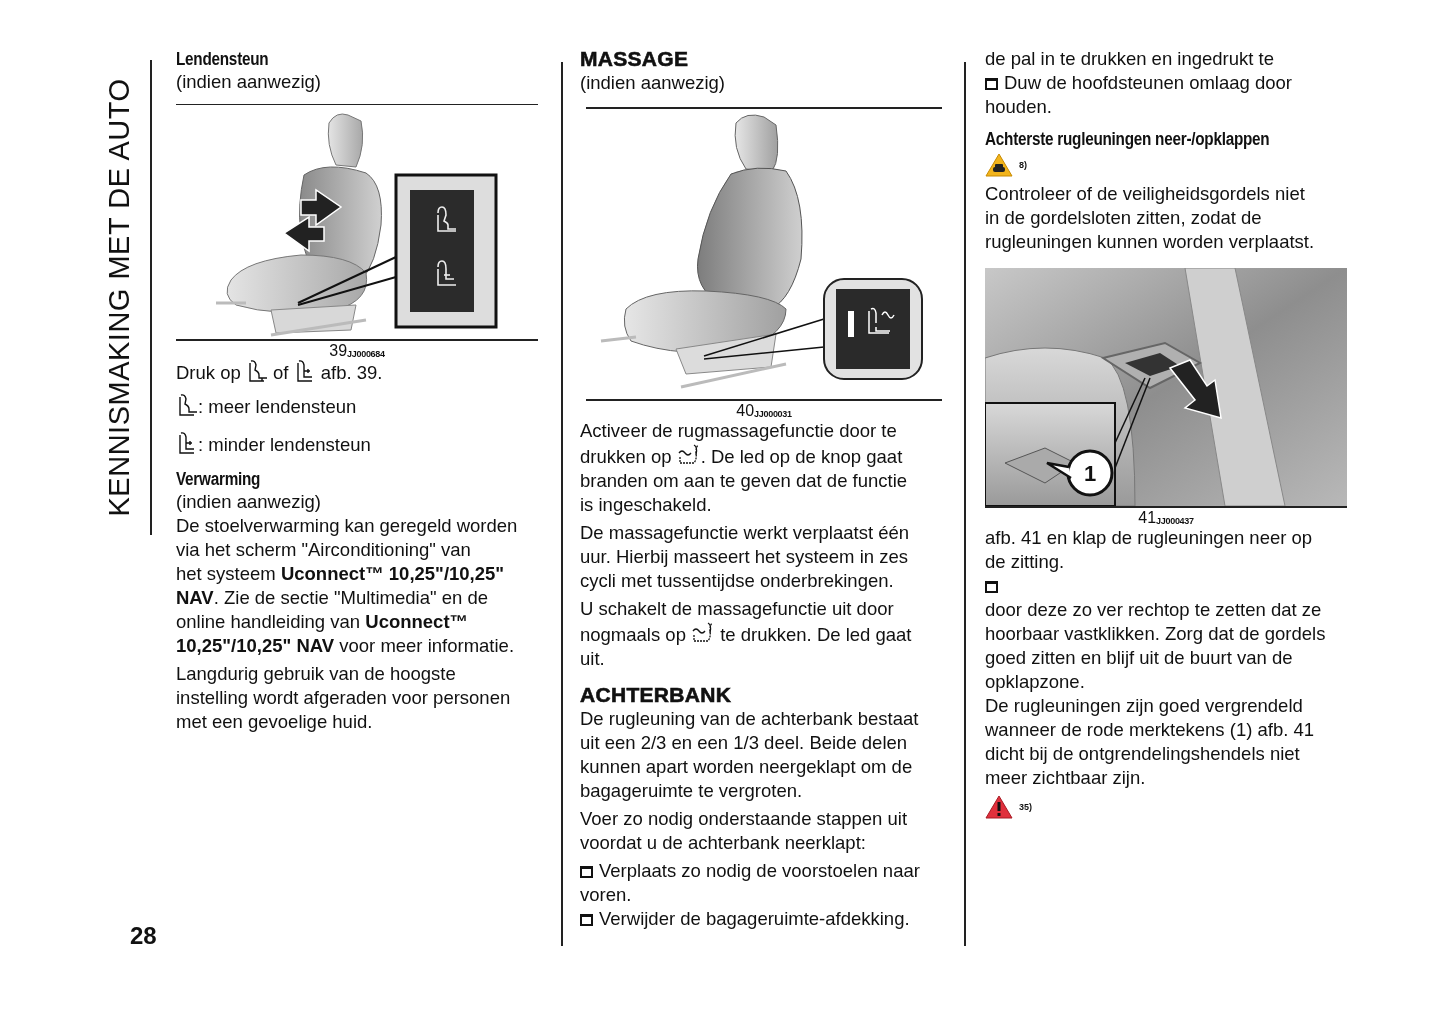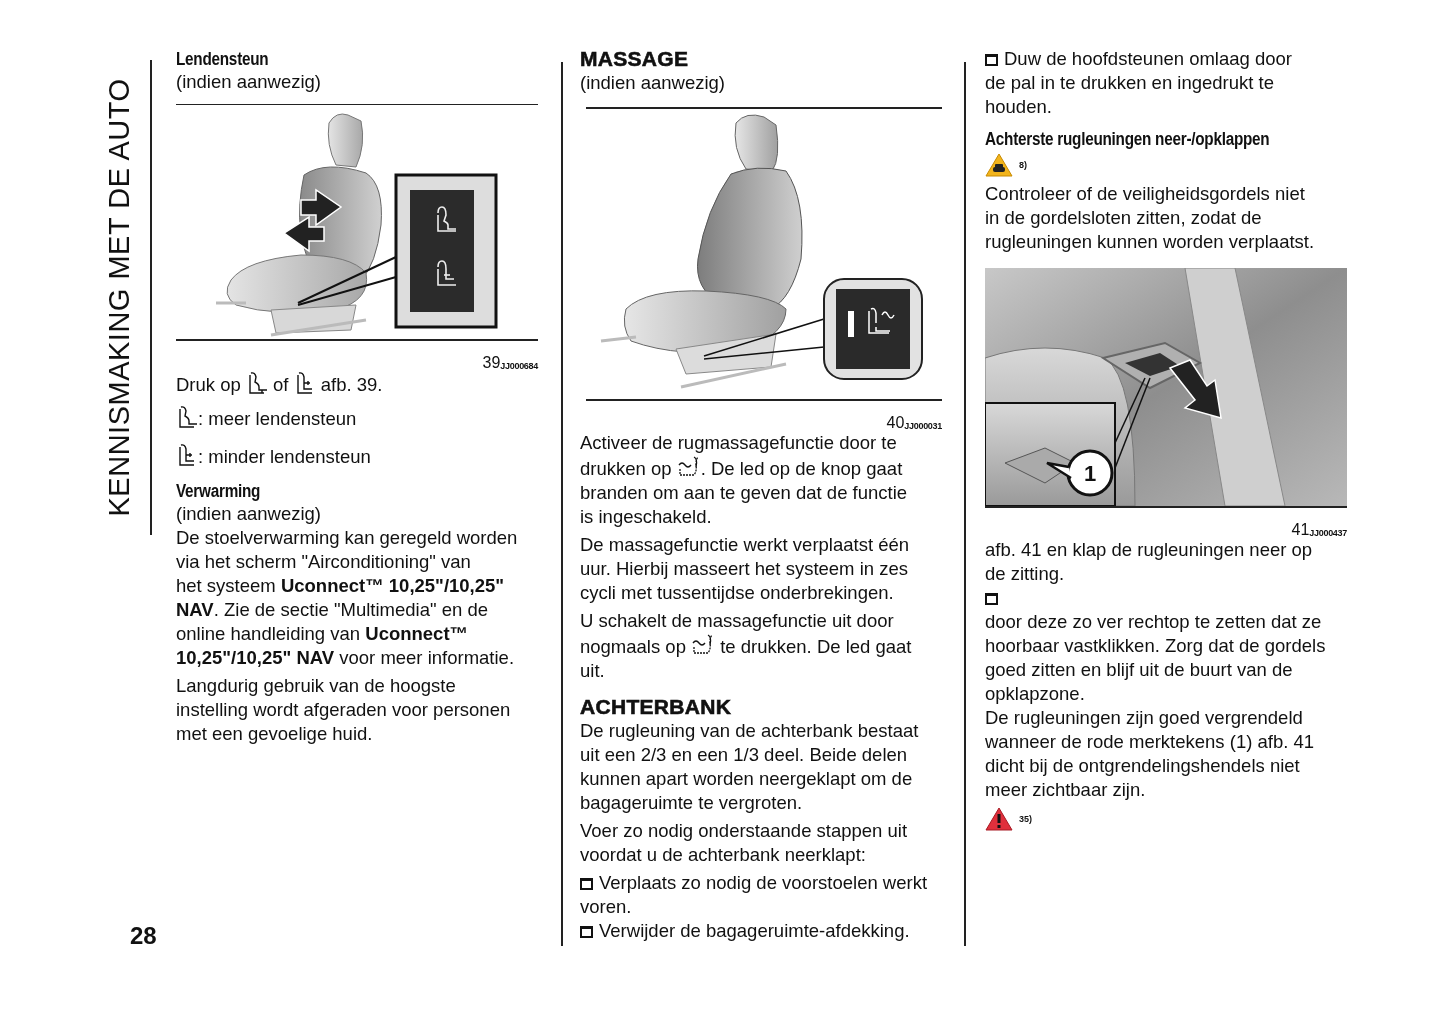--- a/index.html
+++ b/index.html
@@ -28,21 +28,21 @@
     .vdiv1 { left: 561px; top: 62px; height: 884px; }
     .vdiv2 { left: 964px; top: 62px; height: 884px; }
 
     .h-sub { font-family: "Liberation Sans", sans-serif; font-weight: bold; font-size: 18px; transform: scaleX(0.85); transform-origin: left; letter-spacing: -0.3px; white-space: nowrap; }
     .h-main { font-family: "Liberation Sans", sans-serif; font-weight: 900; font-size: 21px; letter-spacing: 0.3px; -webkit-text-stroke: 0.6px #111; }
     p, .line { font-size: 18.5px; line-height: 24px; }
     .para { margin-bottom: 4px; }
     b { font-weight: bold; }
 
     .fig { position: relative; border-top: 1px solid #222; border-bottom: 2px solid #222; }
-    .fig-caption { display: flex; justify-content: flex-end; align-items: flex-end; height: 18px; margin-top: 12px; }
+    .fig-caption { display: flex; justify-content: center; align-items: flex-end; height: 18px; margin-top: 0; }
     .fig-num { font-size: 16px; line-height: 16px; }
     .fig-code { font-size: 9px; font-weight: bold; letter-spacing: -0.3px; }
 
     .bullet { display: inline-block; width: 13px; height: 12px; border: 2px solid #111; border-left-width: 2px; margin-right: 6px; vertical-align: -1px; position: relative; }
     .bullet::after { content: ""; position: absolute; left: -2px; top: -2px; width: 13px; height: 3px; background: #111; }
 
     .inline-icon { display: inline-block; vertical-align: -4px; }
 
     .warn { display: flex; align-items: center; gap: 6px; margin: 2px 0 4px 0; height: 26px; }
     .warn-ref { font-size: 9px; font-weight: bold; }
@@ -230,32 +230,32 @@
     <p>De rugleuning van de achterbank bestaat</p>
     <p>uit een 2/3 en een 1/3 deel. Beide delen</p>
     <p>kunnen apart worden neergeklapt om de</p>
     <p>bagageruimte te vergroten.</p>
   </div>
   <div class="para">
     <p>Voer zo nodig onderstaande stappen uit</p>
     <p>voordat u de achterbank neerklapt:</p>
   </div>
   <div>
-    <p><span class="bullet"></span><span>Verplaats zo nodig de voorstoelen werkt</span></p>
+    <p><span class="bullet"></span><span>Verplaats zo nodig de voorstoelen naar</span></p>
     <p>voren.</p>
   </div>
   <div>
     <p><span class="bullet"></span><span>Verwijder de bagageruimte-afdekking.</span></p>
   </div>
 </div>
 
 <div class="col col3">
   <div class="para">
+    <p>de pal in te drukken en ingedrukt te</p>
     <p><span class="bullet"></span><span>Duw de hoofdsteunen omlaag door</span></p>
-    <p>de pal in te drukken en ingedrukt te</p>
     <p>houden.</p>
   </div>
 
   <div class="h-sub" style="margin-top:10px;">Achterste rugleuningen neer-/opklappen</div>
   <div class="warn">
     <svg width="28" height="24" viewBox="0 0 28 24">
       <path d="M14 1 L27 23 L1 23 Z" fill="#f2b41c" stroke="#c88a00" stroke-width="1" stroke-linejoin="round"></path>
       <rect x="8" y="14" width="12" height="5" rx="2" fill="#222"></rect>
       <rect x="10" y="11" width="8" height="4" rx="1" fill="#222"></rect>
     </svg>

